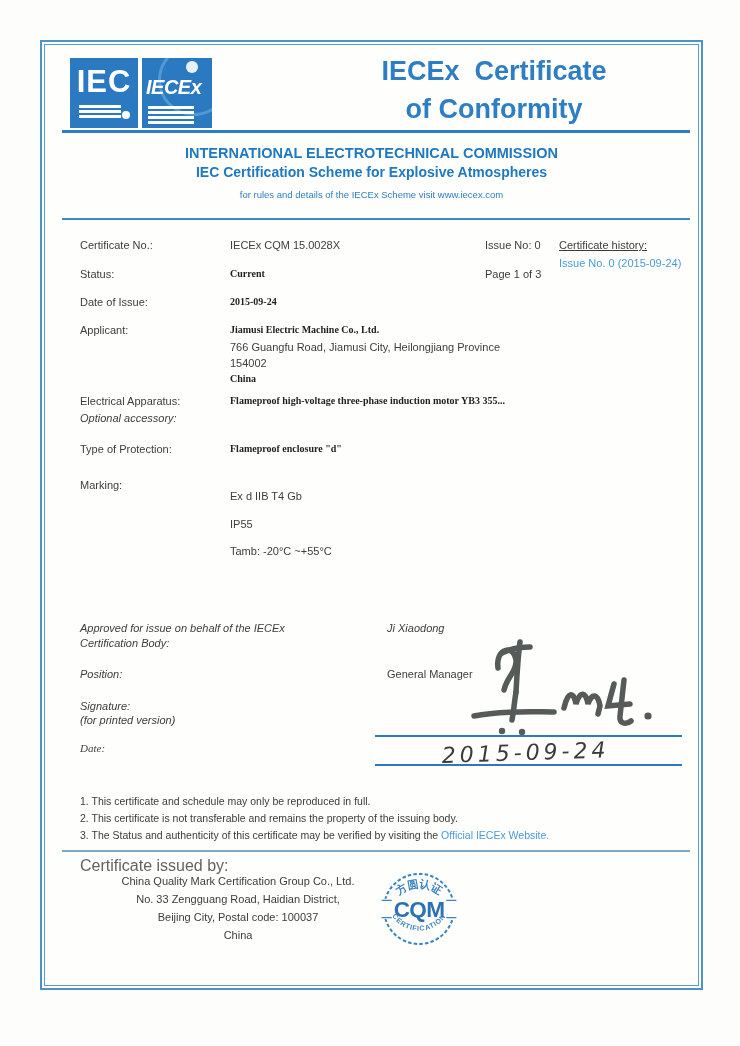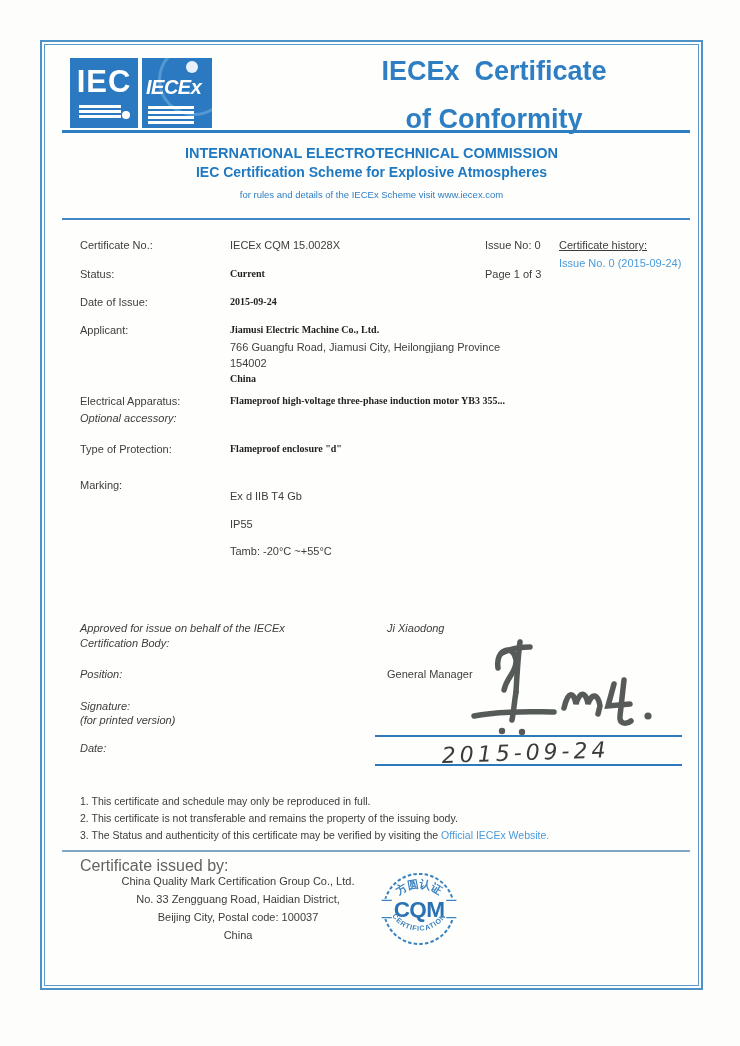--- a/index.html
+++ b/index.html
@@ -27,21 +27,21 @@
            border-radius:50%; border:3px solid #5ea0d6; opacity:.8; }
   .globe-hl { position:absolute; right:14px; top:3px; width:12px; height:12px;
               border-radius:50%; background:#e8f1fa; }
   .iecex-text { position:absolute; left:4px; top:18px; color:#fff; font-weight:bold;
                 font-style:italic; font-size:20px; letter-spacing:-0.5px; }
   .iecex-lines { position:absolute; left:6px; top:48px; width:46px; }
   .iecex-lines div { height:2.5px; background:#fff; margin-bottom:2.5px; }
 
   .title-block { left:262px; top:14px; width:380px; text-align:center; color:#2e7ec4; }
   .title-line { font-size:27px; font-weight:bold; white-space:pre; }
-  .title-line2 { margin-top:17px; }
+  .title-line2 { margin-top:7px; }
 
   .rule-blue { height:2.5px; background:#2e7ec4; }
   .rule-thin { height:2px; background:#4288c4; }
 
   .commission { left:0; top:103px; width:100%; text-align:center; color:#1e79c2;
                 font-size:14.5px; font-weight:bold; }
   .scheme     { left:0; top:122px; width:100%; text-align:center; color:#1e79c2;
                 font-size:14px; font-weight:bold; }
   .rules-note { left:0; top:147px; width:100%; text-align:center; color:#2f7ec2;
                 font-size:9.5px; }
@@ -136,21 +136,21 @@
   <div class="abs ti" style="left:38px;  top:580px;">Approved for issue on behalf of the IECEx</div>
   <div class="abs ti" style="left:38px;  top:595px;">Certification Body:</div>
   <div class="abs t" style="left:345px; top:580px;font-style:italic;">Ji Xiaodong</div>
 
   <div class="abs ti" style="left:38px;  top:626px;">Position:</div>
   <div class="abs t" style="left:345px; top:626px;">General Manager</div>
 
   <div class="abs ti" style="left:38px;  top:658px;">Signature:</div>
   <div class="abs ti" style="left:38px;  top:672px;">(for printed version)</div>
 
-  <div class="abs ti" style="left:38px;  top:700px;">Date:</div>
+  <div class="abs ti" style="left:38px;  top:700px;font-family:Liberation Serif, serif;">Date:</div>
 
   <svg class="abs" style="left:420px; top:592px;" width="210" height="105" viewBox="0 0 210 105">
     <g fill="none" stroke="#565b59" stroke-width="5.5" stroke-linecap="round">
       <path d="M36,34 C33,14 52,10 54,26 C55,38 45,42 42,56"></path>
       <path d="M58,8 C56,22 55,40 54,58"></path>
       <path d="M40,19 C48,15 58,13 68,13"></path>
       <path d="M54,58 C52,70 52,76 50,86"></path>
       <path d="M12,82 C40,76 72,78 92,78"></path>
       <path d="M102,74 C106,56 112,58 114,70 C118,56 124,58 126,70 C130,58 136,60 138,72 L136,80"></path>
       <path d="M152,50 L146,72 L168,70"></path>

